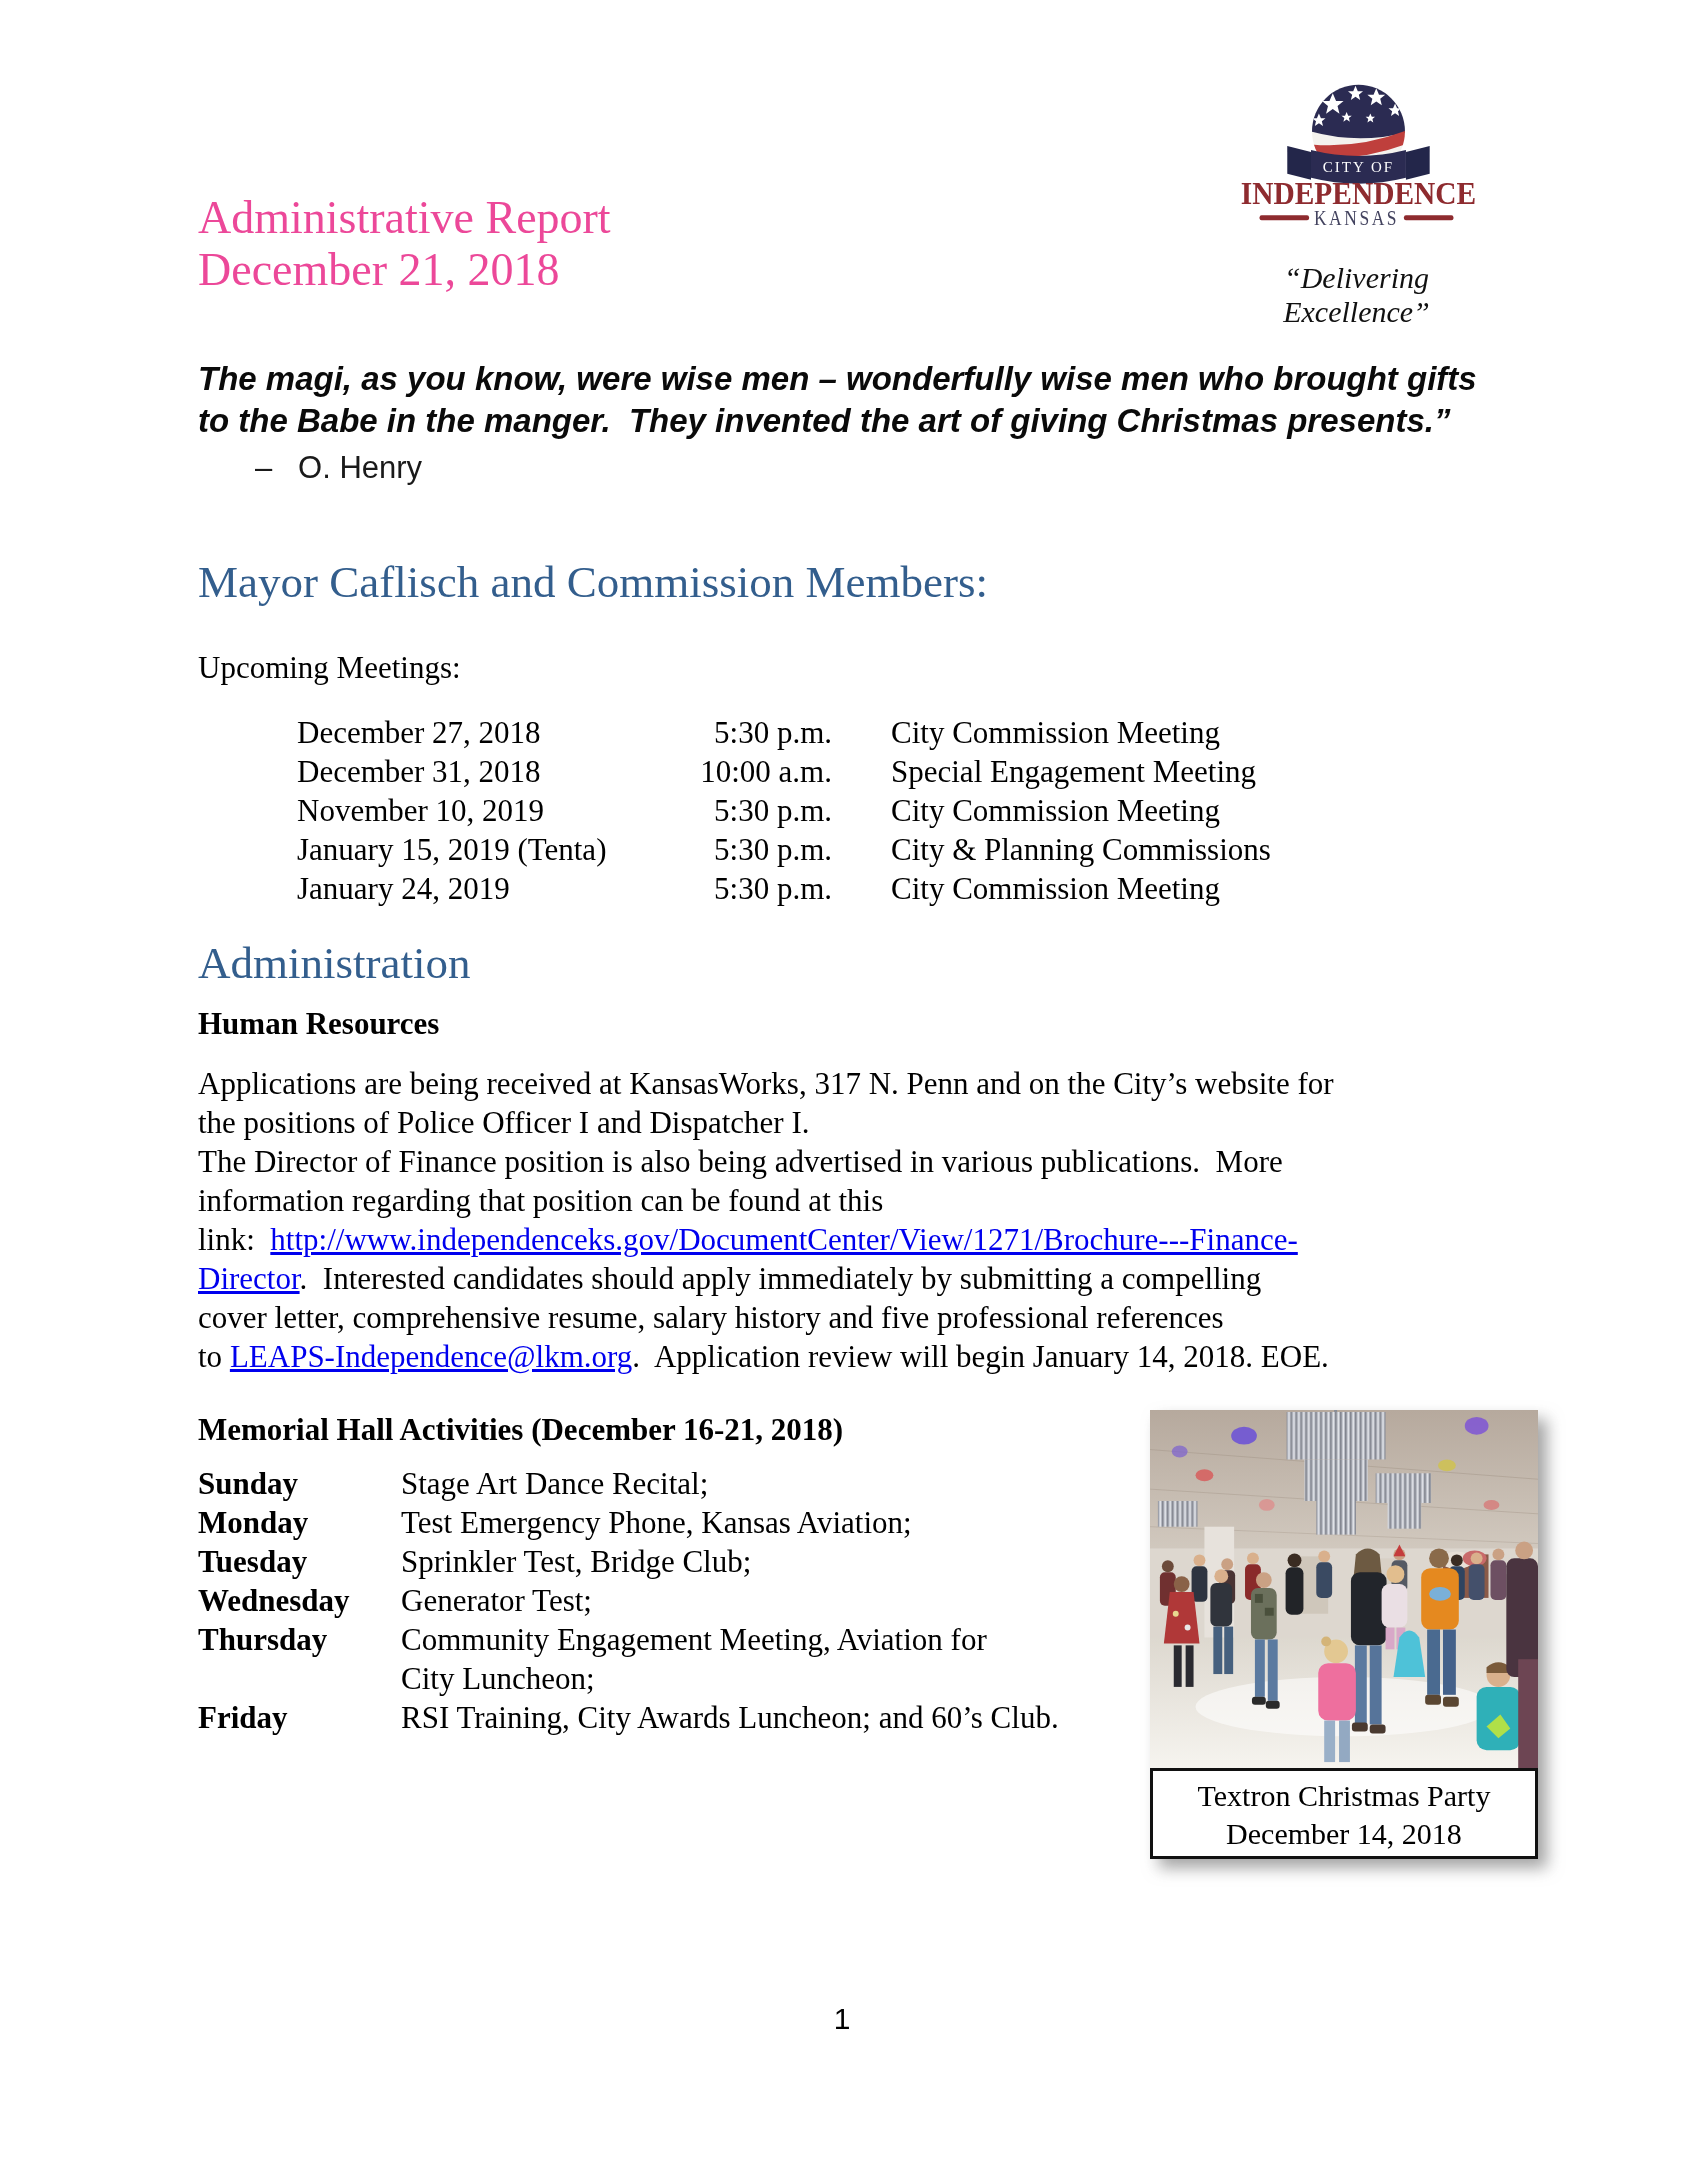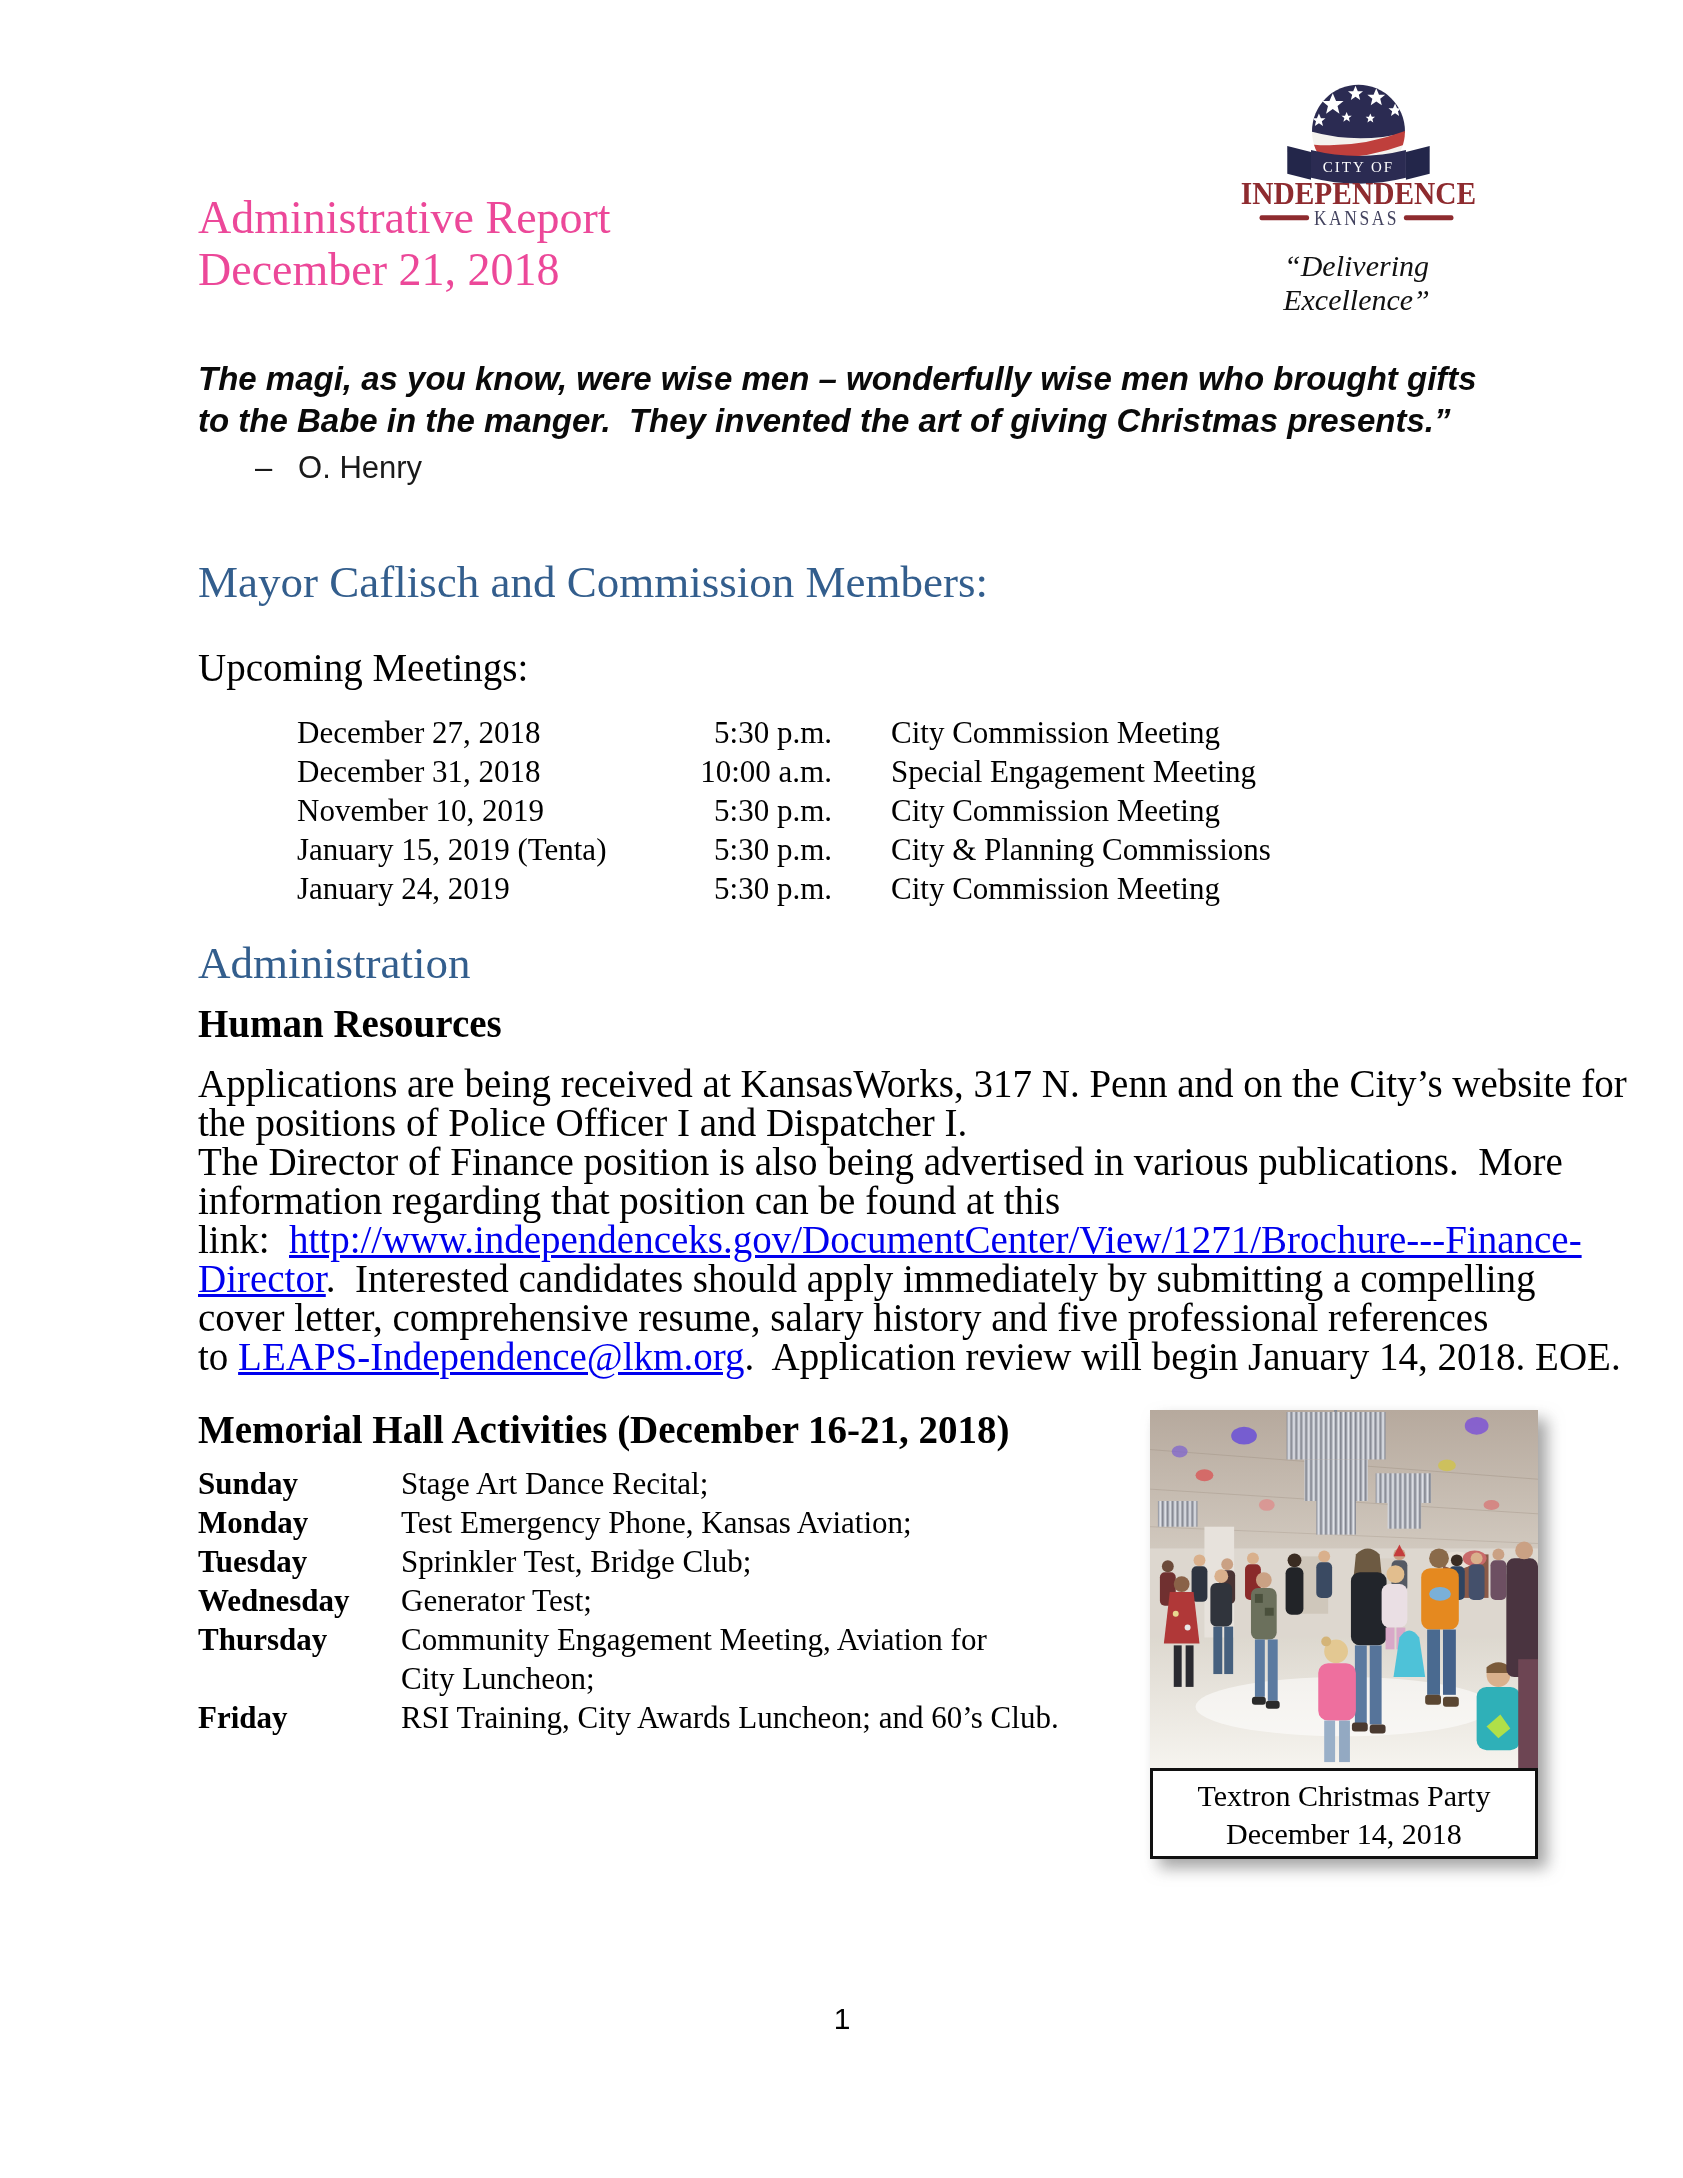--- a/index.html
+++ b/index.html
@@ -8,21 +8,21 @@
   .abs{position:absolute;}
   .pre{white-space:pre;}
   
   .doc-title{font-size:46px;line-height:52px;color:#ec4899;}
   .blue-head{font-size:45px;line-height:51px;color:#335e8d;}
   
   .quote{font-family:"Liberation Sans",sans-serif;font-weight:bold;font-style:italic;
          font-size:33px;line-height:42px;color:#0a0a0a;}
   .attrib{font-family:"Liberation Sans",sans-serif;font-size:31px;color:#1a1a1a;}
   
-  .body-t{font-size:39px;line-height:39px;}
+  .body-t{font-size:31px;line-height:39px;}
   .bold{font-weight:bold;}
   .link{color:#0000ee;text-decoration:underline;cursor:pointer;text-align:right;}
   
   .mrow{display:flex;line-height:39px;font-size:31px;}
   .mdate{width:337px;}
   .mtime{width:198px;text-align:right;}
   .mname{margin-left:59px;}
   
   .drow{display:flex;line-height:39px;font-size:31px;}
   .dday{width:203px;font-weight:bold;}
@@ -71,21 +71,21 @@
       </g>
       <polygon points="80,82 104,88 104,116 80,110" fill="#23264a"></polygon>
       <polygon points="200,88 224,82 224,110 200,116" fill="#23264a"></polygon>
       <path d="M104,86 Q152,98 200,86 L200,114 Q152,126 104,114 Z" fill="#2b2b52"></path>
       <text x="152" y="108" text-anchor="middle" font-family="Liberation Serif,serif" font-size="15" letter-spacing="2" fill="#ffffff" textLength="72" lengthAdjust="spacingAndGlyphs">CITY OF</text>
       <text x="152" y="141" text-anchor="middle" font-family="Liberation Serif,serif" font-size="31" font-weight="bold" fill="#8e2b2f" textLength="238" lengthAdjust="spacingAndGlyphs">INDEPENDENCE</text>
       <rect x="52" y="152" width="50" height="5" rx="2" fill="#8e2b2f"></rect>
       <rect x="198" y="152" width="50" height="5" rx="2" fill="#8e2b2f"></rect>
       <text x="150" y="162" text-anchor="middle" font-family="Liberation Serif,serif" font-size="21" letter-spacing="3" fill="#43435f" textLength="86" lengthAdjust="spacingAndGlyphs">KANSAS</text>
     </svg>
-    <div class="logo-tagline" style="margin-top:2px;">“Delivering Excellence”</div>
+    <div class="logo-tagline" style="margin-top:14px;">“Delivering Excellence”</div>
   </div>
 
   <div class="abs quote" style="left:198px;top:358px;">
     <div class="pre">The magi, as you know, were wise men – wonderfully wise men who brought gifts</div>
     <div class="pre">to the Babe in the manger.  They invented the art of giving Christmas presents.”</div>
   </div>
   <div class="abs attrib pre" style="left:255px;top:450px;">–   O. Henry</div>
 
   <div class="abs blue-head" style="left:198px;top:557px;">Mayor Caflisch and Commission Members:</div>
 

